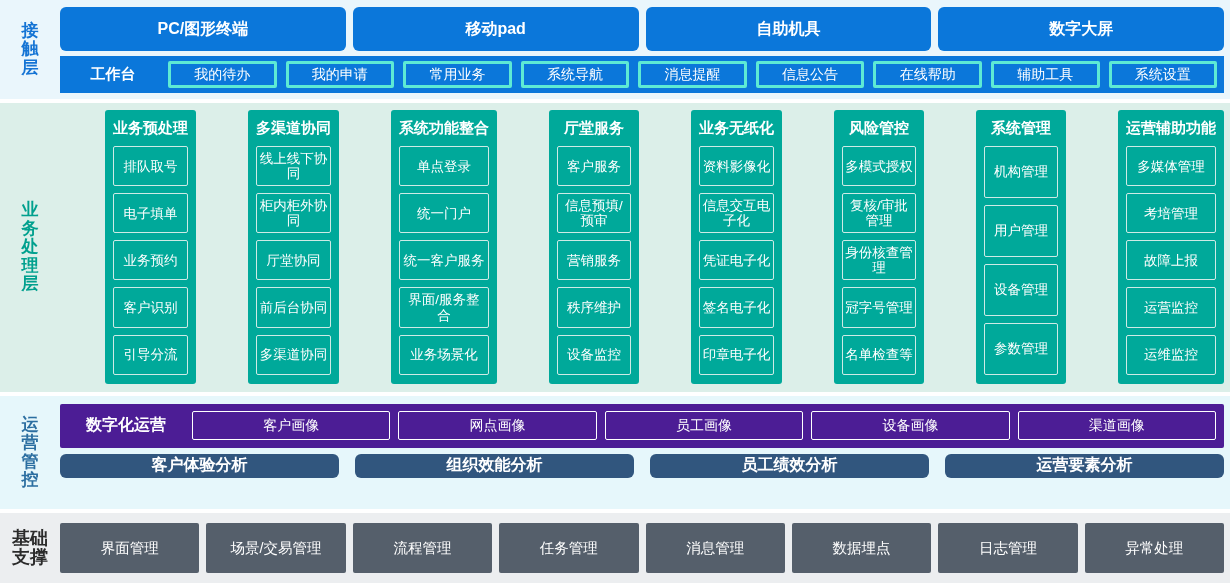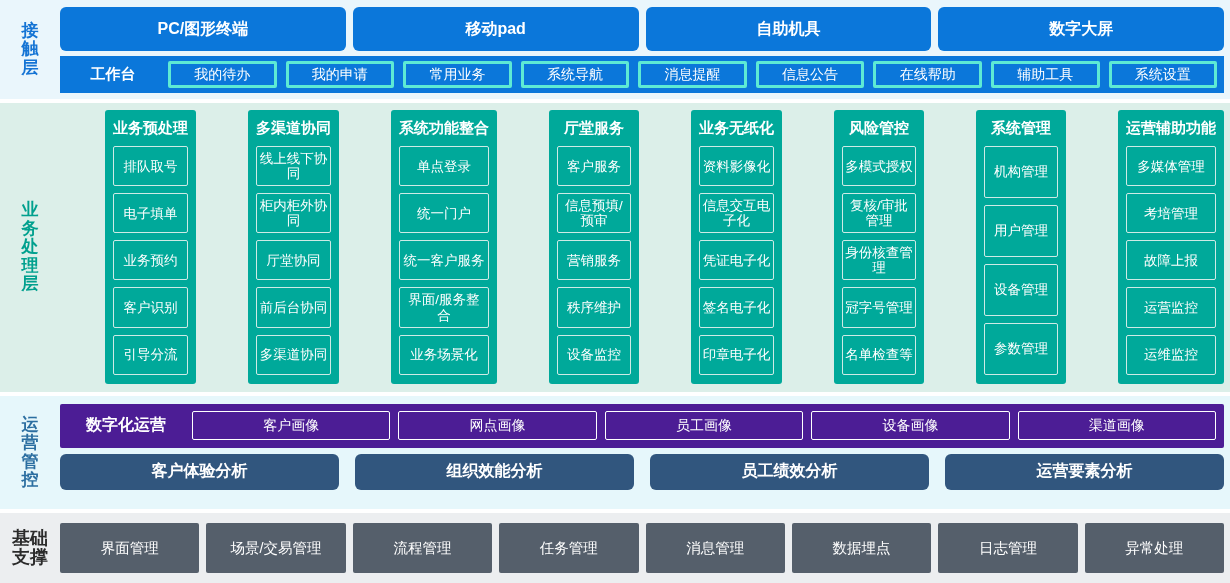--- a/index.html
+++ b/index.html
@@ -81,21 +81,21 @@
   .ops-title {
     flex: 0 0 116px; color: #ffffff; font-size: 16px; font-weight: bold;
     text-align: center;
   }
   .ops-chip {
     flex: 1 1 0; height: 29px; border: 1px solid #ffffff; border-radius: 2px;
     display: flex; align-items: center; justify-content: center;
     color: #ffffff; font-size: 14px; white-space: nowrap;
   }
 
-  .ops-row2 { height: 36px; display: flex; gap: 16px; }
+  .ops-row2 { height: 24px; display: flex; gap: 16px; }
   .ops-big {
     flex: 1 1 0; background: #31567e; border-radius: 6px;
     display: flex; align-items: center; justify-content: center;
     color: #ffffff; font-size: 16px; font-weight: bold;
   }
 
   
   .band-base { height: 70px; background: #eceef0; }
   .band-base .band-label { color: #2b2b2b; background: #eceef0; font-size: 18px; }
   .band-base .band-body { display: flex; gap: 7px; padding: 10px 6px 10px 0; }

